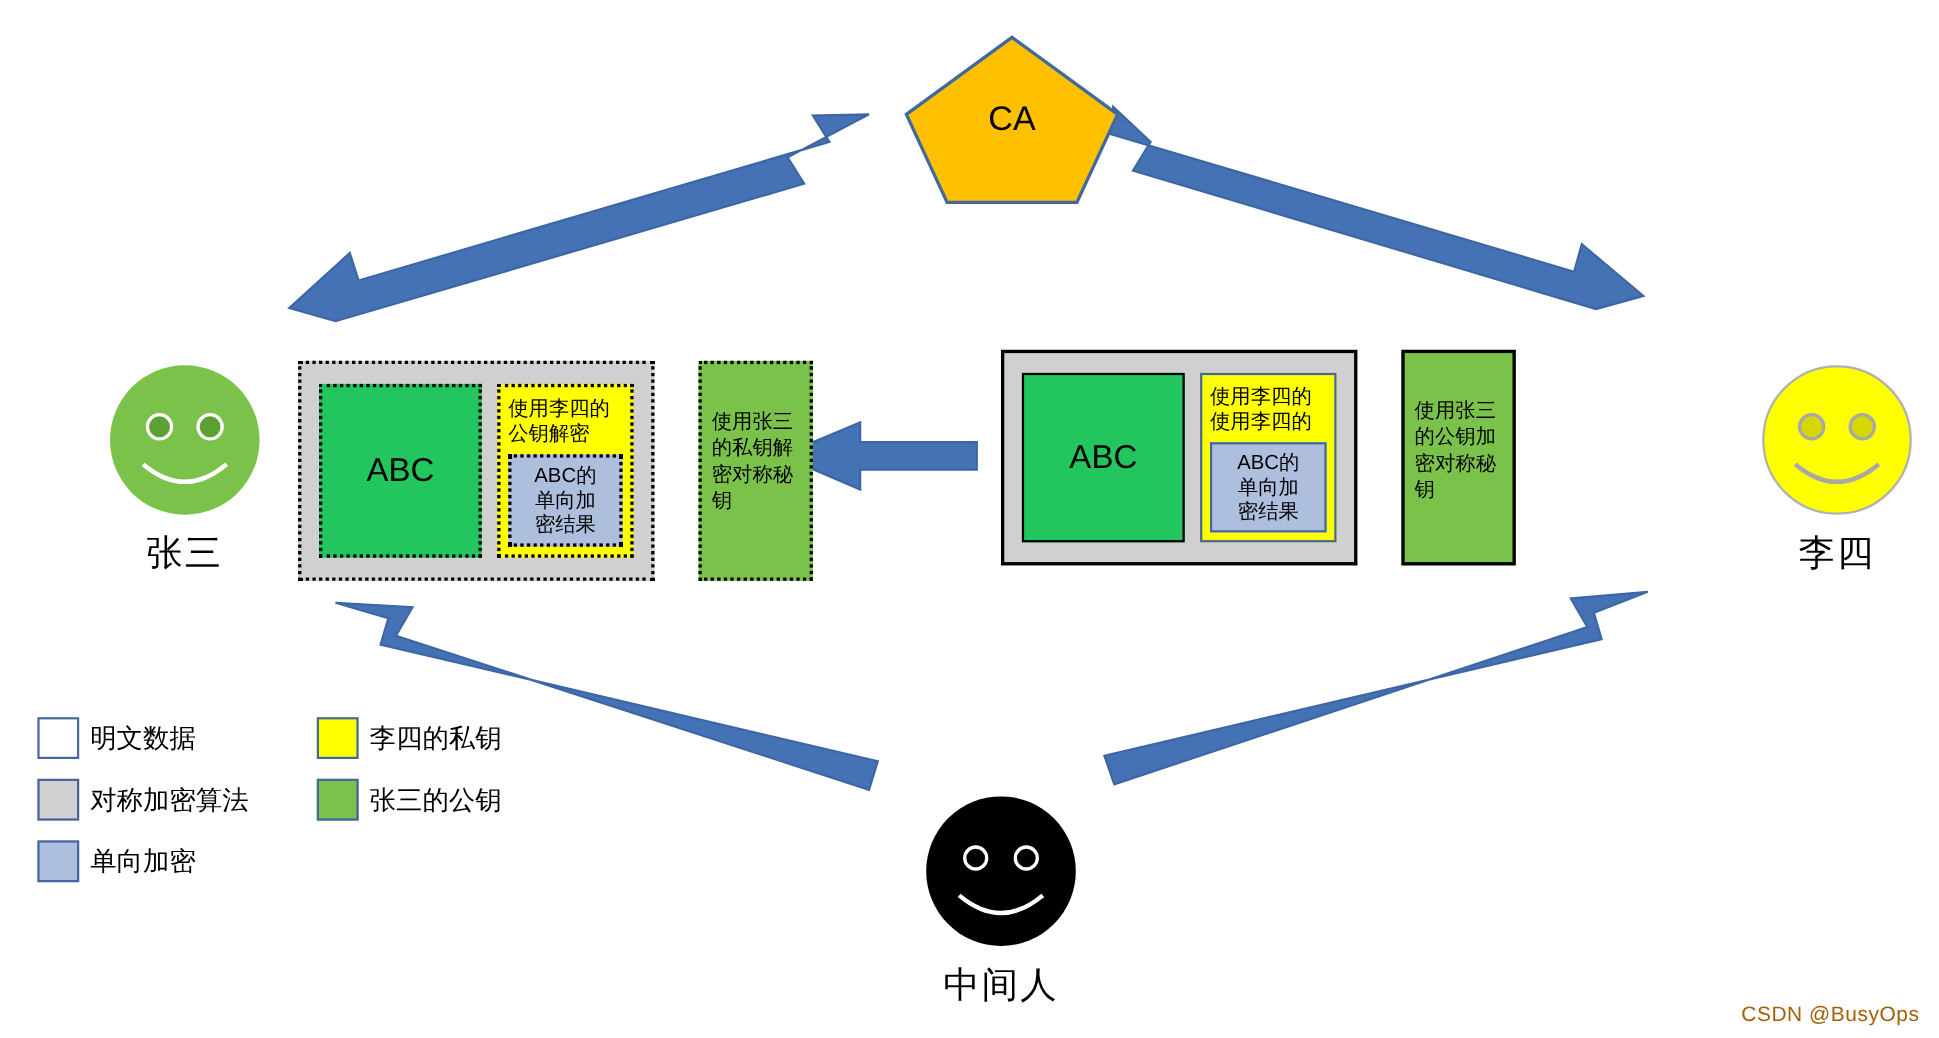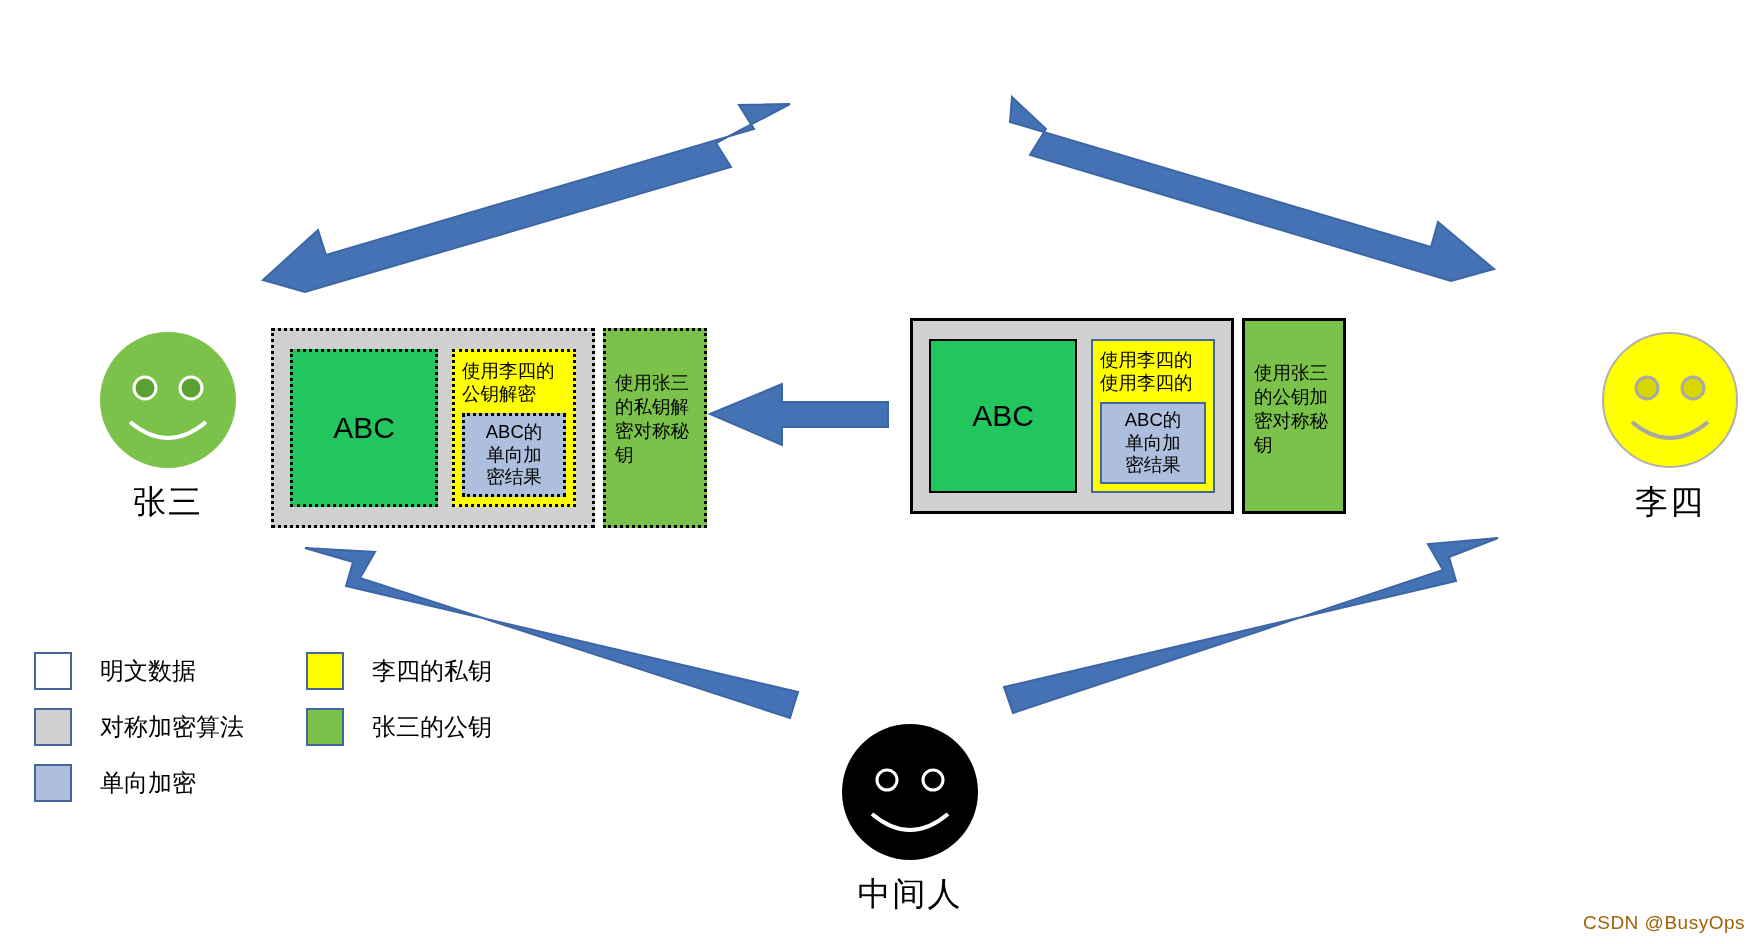--- a/index.html
+++ b/index.html
@@ -97,20 +97,21 @@
     text-align: center;
   }
   .pub-box {
     background: #7bc24a;
     box-sizing: border-box;
     width: 104px;
     padding: 40px 9px 0 9px;
     font-size: 18.5px;
     line-height: 1.3;
     color: #000;
+    margin-left: 32px;
   }
 
   
   .dotted .sym-box,
   .dotted .plain-box,
   .dotted .priv-box,
   .dotted .hash-box,
   .dotted .pub-box { border: 3px dotted #000000; }
 
   
@@ -127,21 +128,21 @@
   #legend {
     left: 34px; top: 652px;
     display: grid;
     grid-template-columns: auto auto;
     column-gap: 62px;
     row-gap: 18px;
   }
   .legend-item {
     display: flex;
     align-items: center;
-    gap: 28px;
+    gap: 10px;
   }
   .legend-swatch {
     width: 38px; height: 38px;
     border: 2px solid #44689e;
     box-sizing: border-box;
     flex: 0 0 auto;
   }
   .legend-label {
     font-size: 24px;
     color: #000;
@@ -177,20 +178,26 @@
 
     <g>
       <polygon points="305,548 375,552 360,578 790,718 798,692 346,586 353,562" fill="#4472b4" stroke="#3d66a5" stroke-width="2"></polygon>
     </g>
 
     <g>
       <polygon points="1498,538 1428,544 1443,570 1013,713 1004,687 1456,581 1449,557" fill="#4472b4" stroke="#3d66a5" stroke-width="2"></polygon>
     </g>
   </svg>
 
+  <div class="abs" id="ca-node">
+    <svg width="200" height="160" viewBox="0 0 200 160">
+      <polygon points="100,6 196,76 159,156 41,156 4,76" fill="#ffc000" stroke="#41699b" stroke-width="3"></polygon>
+    </svg>
+    <div class="ca-label">CA</div>
+  </div>
 
   <div class="abs face-wrap" id="zhangsan-node">
     <svg width="140" height="140" viewBox="0 0 140 140">
       <circle cx="70" cy="70" r="68" fill="#7bc24a"></circle>
       <circle cx="47" cy="58" r="11" fill="#5aa032" stroke="#ffffff" stroke-width="3"></circle>
       <circle cx="93" cy="58" r="11" fill="#5aa032" stroke="#ffffff" stroke-width="3"></circle>
       <path d="M32 92 Q70 124 108 92" fill="none" stroke="#ffffff" stroke-width="4"></path>
     </svg>
     <div class="face-name">张三</div>
   </div>

